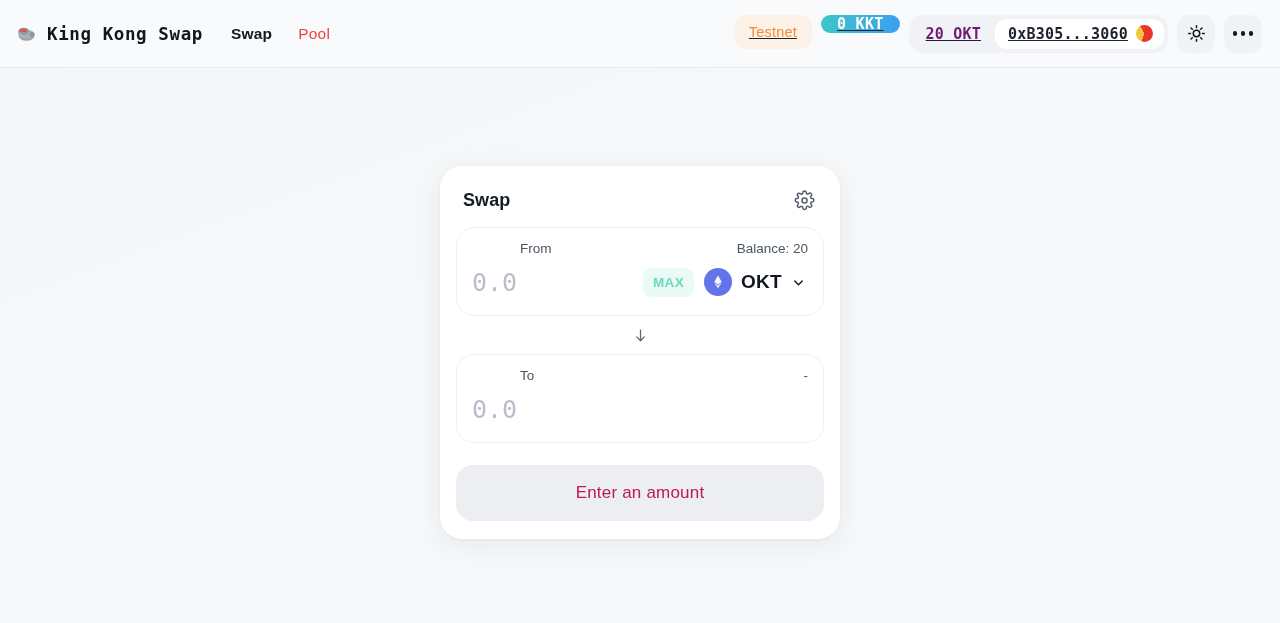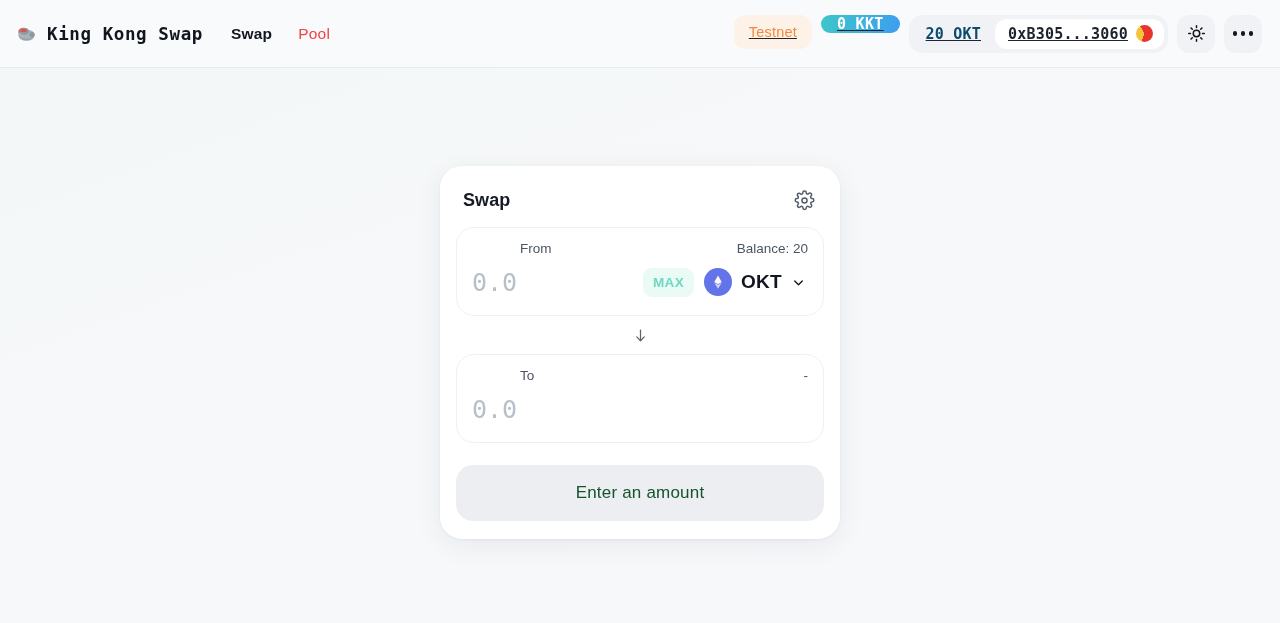--- a/index.html
+++ b/index.html
@@ -103,21 +103,21 @@
     display: flex;
     align-items: center;
     background: #f0f2f5;
     border-radius: 14px;
     padding: 4px;
     gap: 2px;
   }
   .wallet-balance {
     font-size: 15px;
     font-weight: 700;
-    color: #0c4a6e;
+    color: #701a75;
     padding: 6px 12px 6px 13px;
     font-family: "DejaVu Sans Mono", monospace;
     letter-spacing: 0.2px;
     white-space: nowrap;
   }
   .wallet-address {
     background: #ffffff;
     border-radius: 12px;
     padding: 6px 11px 6px 13px;
     display: flex;
@@ -329,21 +329,21 @@
   }
 
   .submit-btn {
     width: 100%;
     margin-top: 22px;
     background: #eceef1;
     border: none;
     border-radius: 17px;
     height: 56px;
     font-size: 17px;
-    color: #14532d;
+    color: #be185d;
     font-weight: 400;
     cursor: default;
     letter-spacing: 0.2px;
     font-family: "Liberation Sans", sans-serif;
   }
 </style>
 </head>
 <body>
 
 <header class="header">

